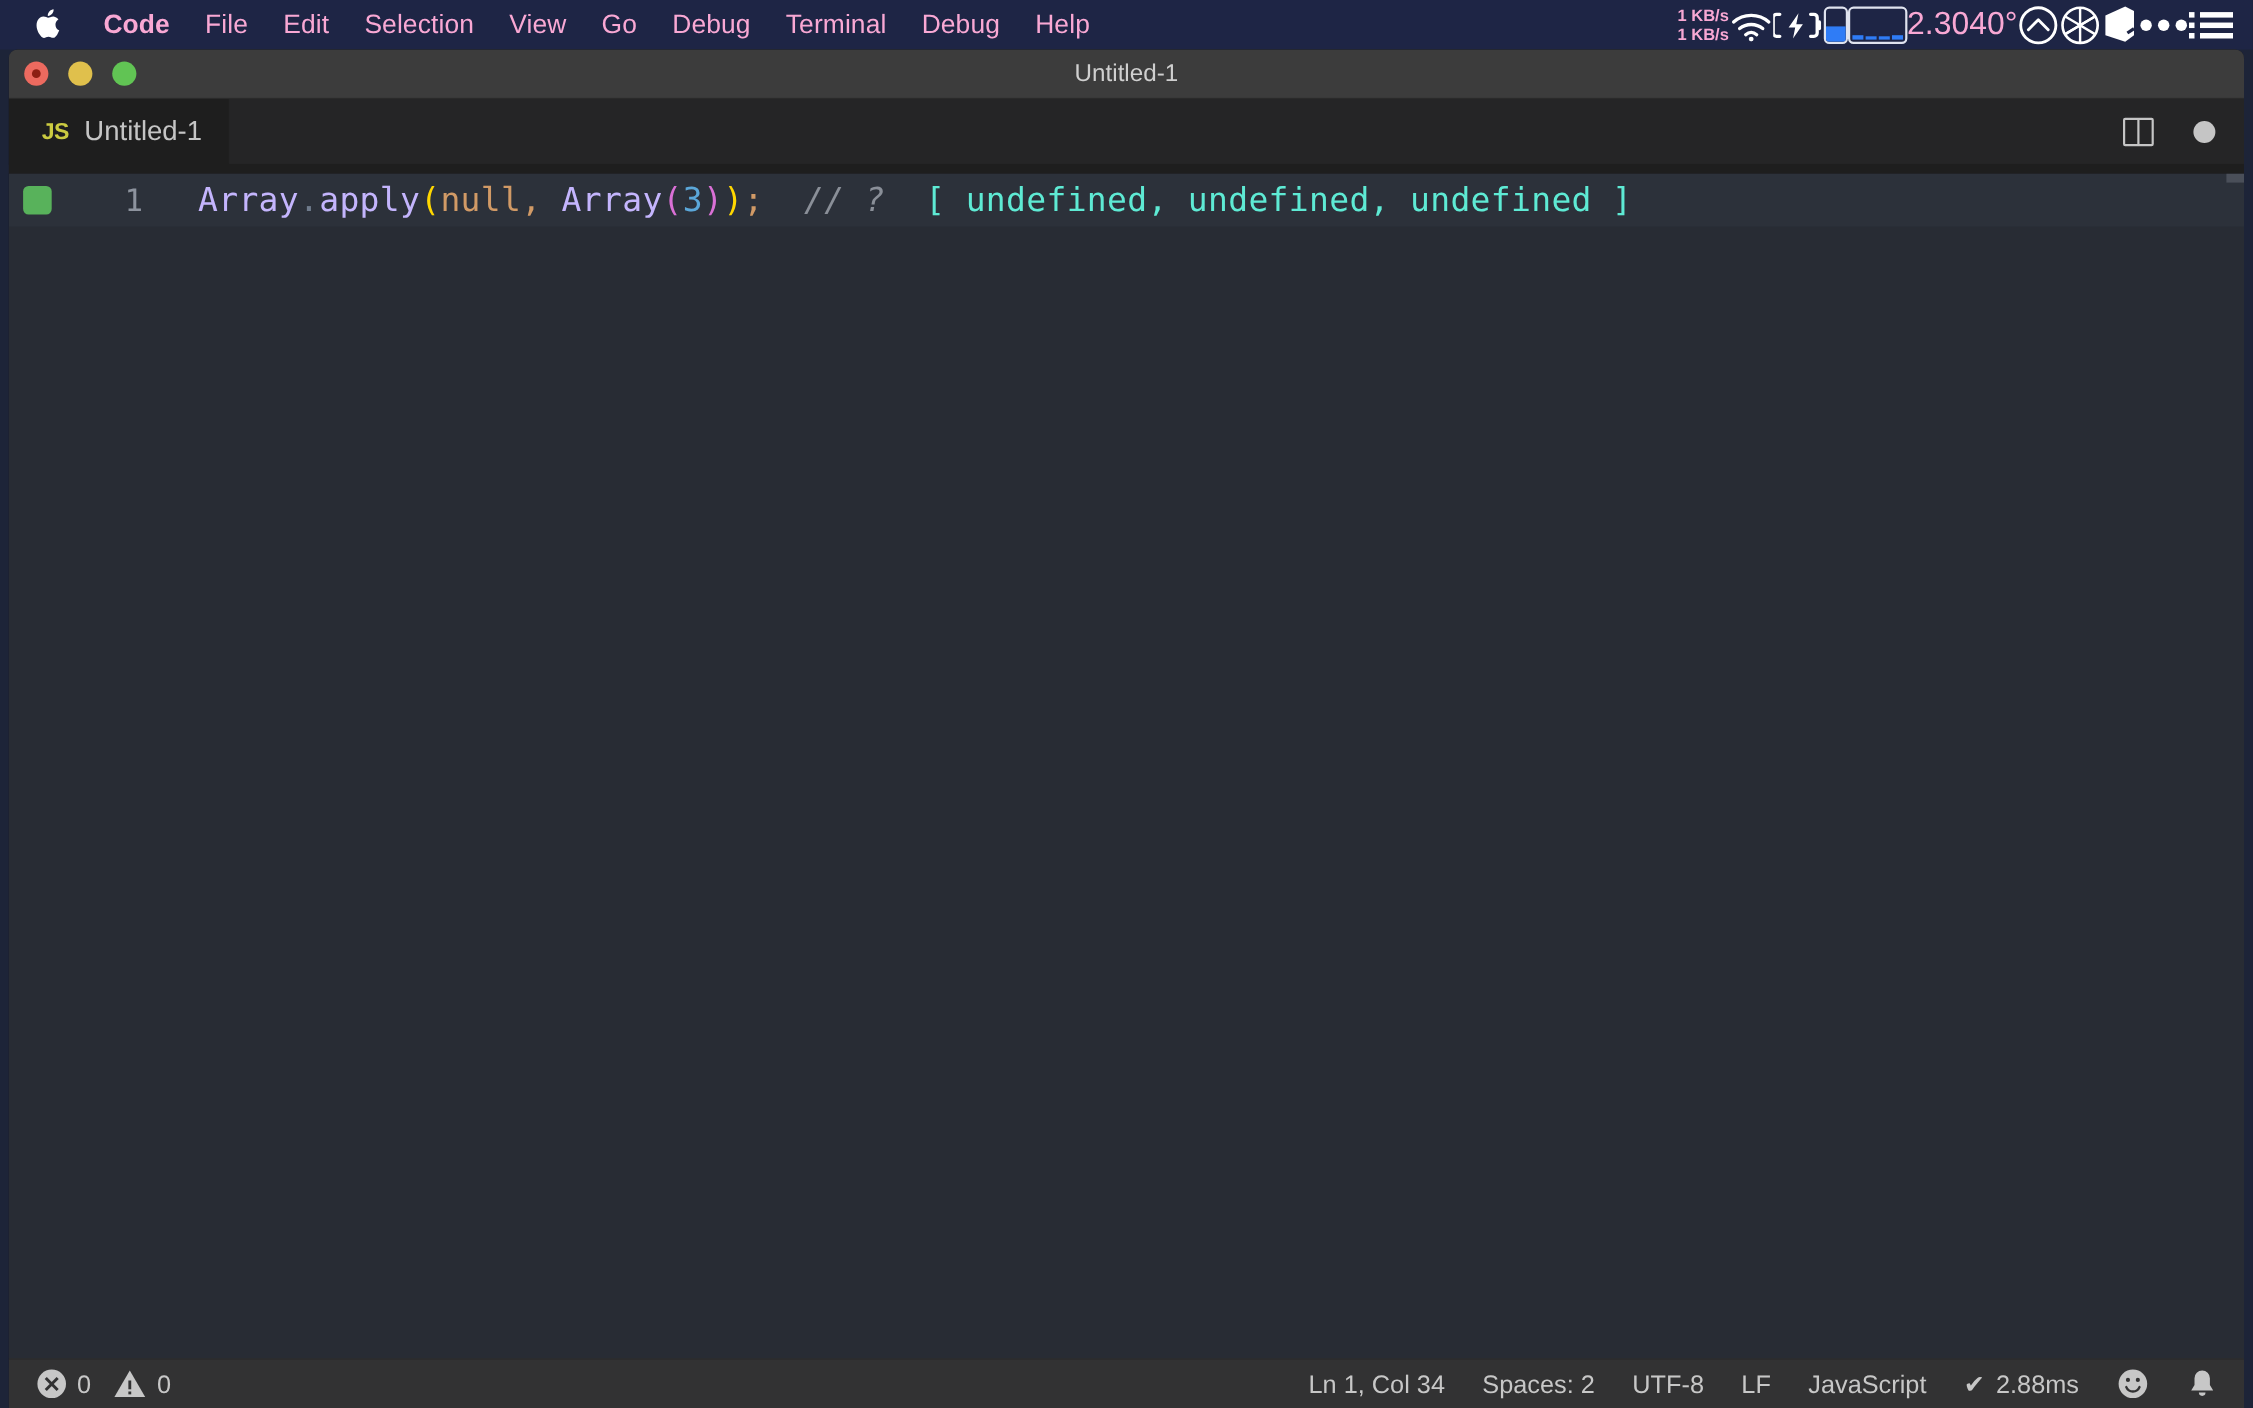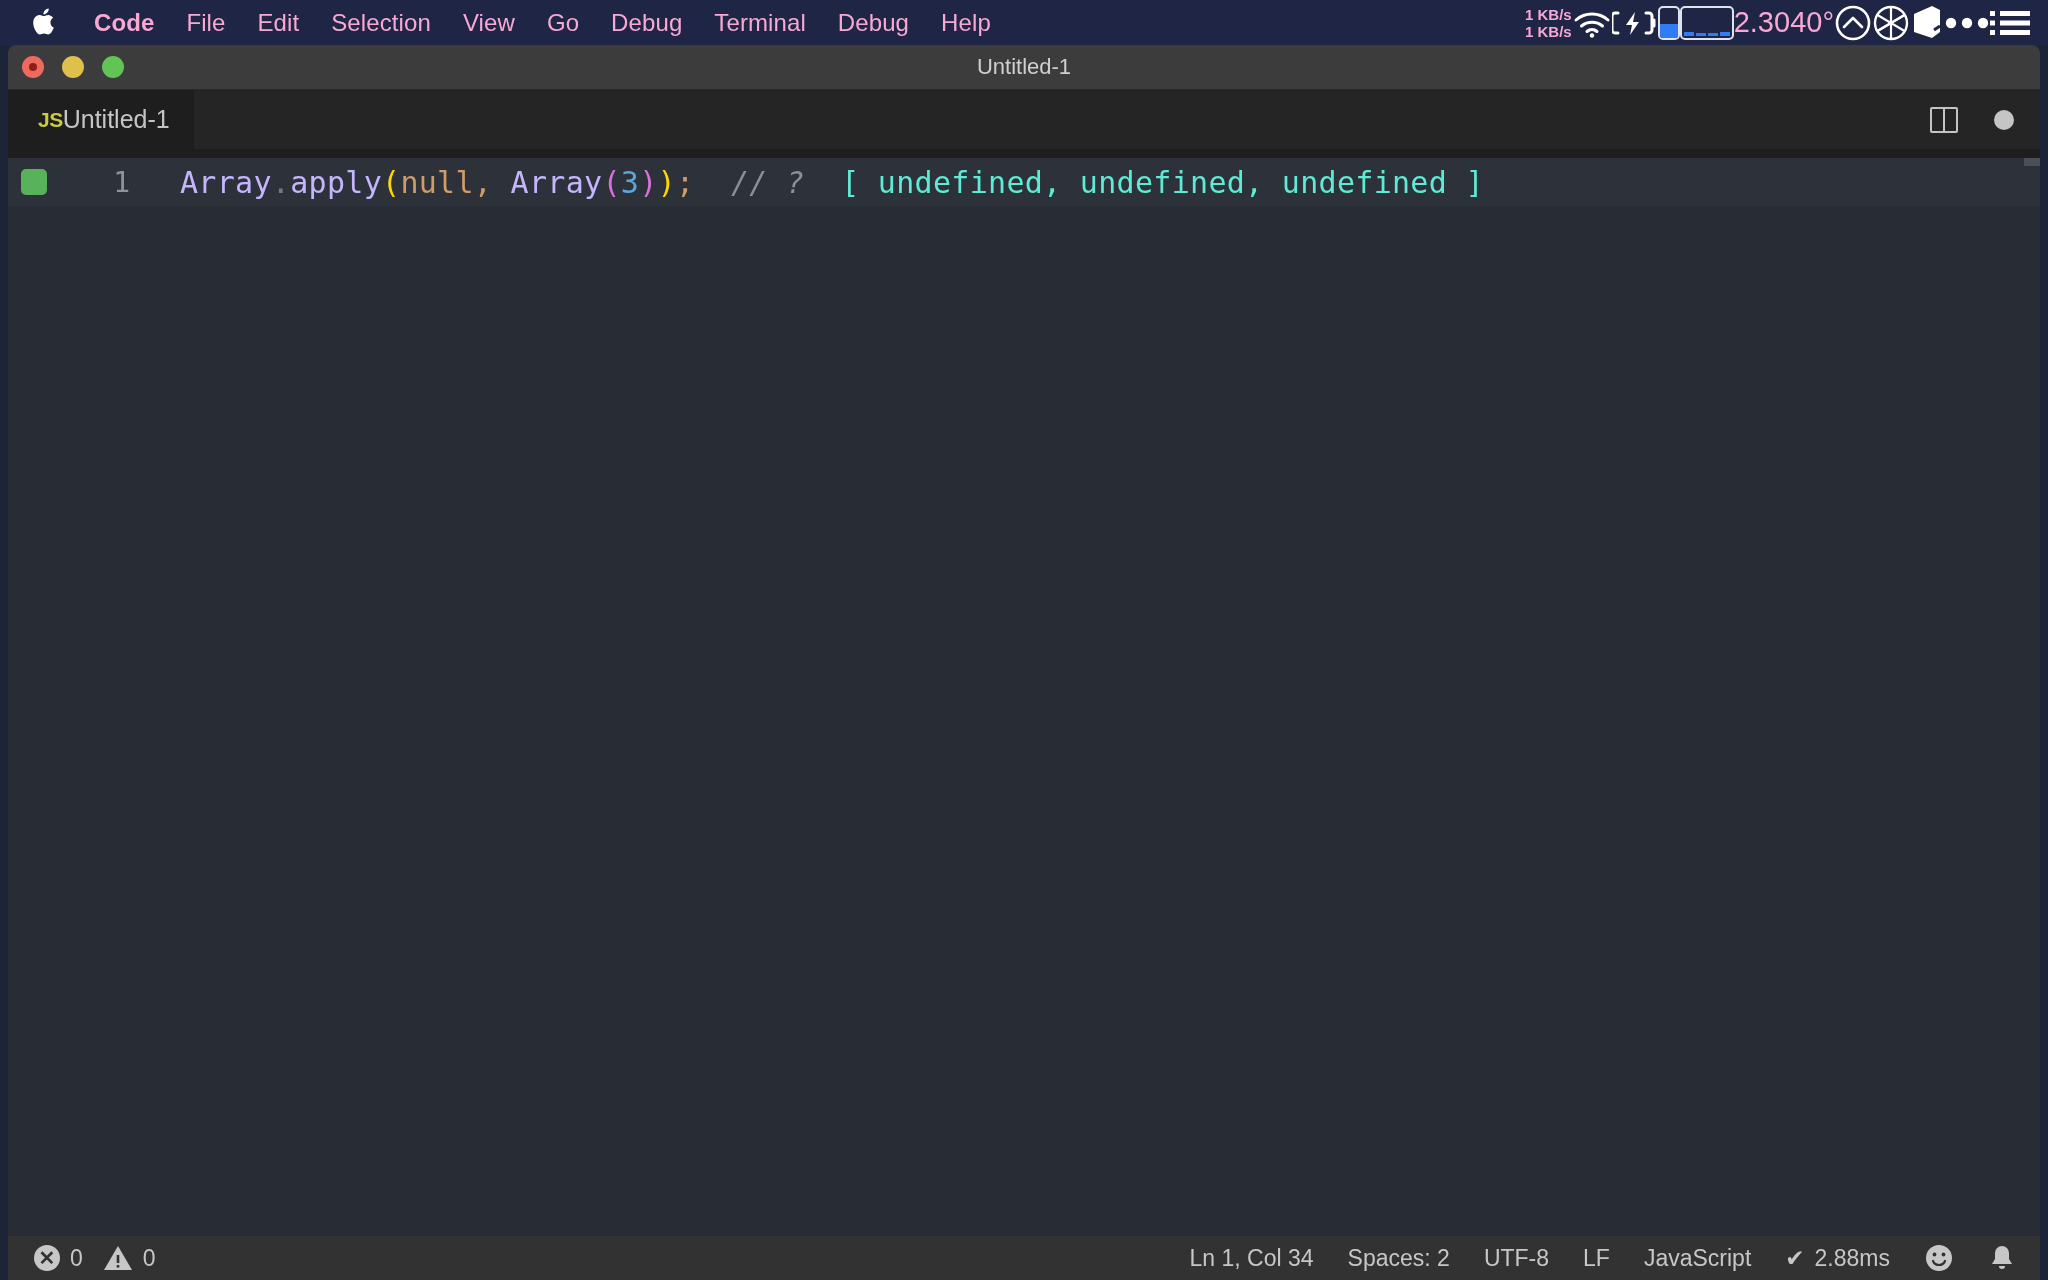--- a/index.html
+++ b/index.html
@@ -84,21 +84,21 @@
     font-size: 22px; color: #cfcfcf; pointer-events: none;
   }
 
   
   #tabbar {
     height: 60px; background: #252526;
     display: flex; align-items: stretch;
     border-bottom: 1px solid #1e1e1e;
   }
   .tab {
-    display: flex; align-items: center; 
+    display: flex; align-items: center; gap: 14px;
     padding: 0 24px 0 30px; background: #1e1e1e;
     border-right: 1px solid #252526;
   }
   .tab .js-badge {
     color: #cbcb41; font-weight: bold; font-size: 21px;
     font-family: "Liberation Sans", sans-serif; letter-spacing: -.5px;
   }
   .tab .tab-label { color: #c5c5c5; font-size: 25px; }
   .tab-actions {
     margin-left: auto; display: flex; align-items: center;

